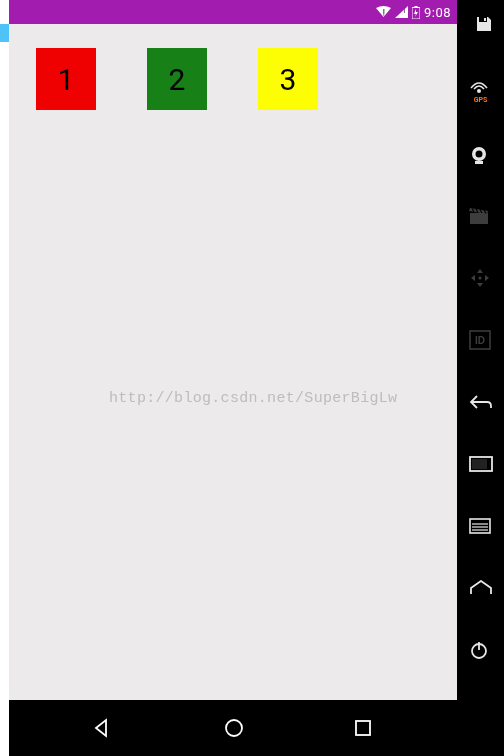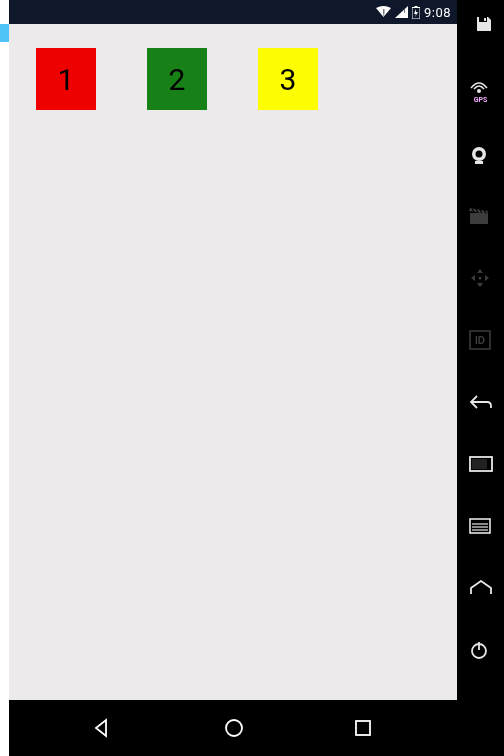--- a/index.html
+++ b/index.html
@@ -30,21 +30,21 @@
     }
     .device {
       width: 448px;
       height: 100%;
       display: flex;
       flex-direction: column;
       background: #eceaea;
     }
     .status-bar {
       height: 24px;
-      background: #0f172a;
+      background: #a21caf;
       display: flex;
       justify-content: flex-end;
       align-items: center;
       gap: 4px;
       padding-right: 6px;
       color: #fff;
       font-size: 12px;
     }
     .status-bar .clock {
       font-size: 13px;
@@ -93,21 +93,21 @@
     .nav-bar svg { display: block; }
     .side-panel {
       width: 47px;
       height: 100%;
       background: #000;
       display: flex;
       flex-direction: column;
       align-items: center;
       gap: 38px;
       padding-top: 12px;
-      color: #f0abfc;
+      color: #f97316;
     }
     .side-icon {
       width: 24px;
       height: 24px;
       display: flex;
       align-items: center;
       opacity: 0.9;
     }
     .side-icon.dim { opacity: 0.45; }
     .gps-label {
@@ -158,20 +158,21 @@
         <div class="box red">
             <span>1</span>
           </div>
         <div class="box green">
             <span>2</span>
           </div>
         <div class="box yellow">
             <span>3</span>
           </div>
       </div>
+      <div class="watermark">http://blog.csdn.net/SuperBigLw</div>
     </div>
 
     <div class="nav-bar">
       <span>
         <svg width="24" height="24" viewBox="0 0 24 24">
             <path d="M4 12 L14 4 L14 20 Z" fill="none" stroke="#fff" stroke-width="1.8"></path>
           </svg>
       </span>
       <span>
         <svg width="24" height="24" viewBox="0 0 24 24">

